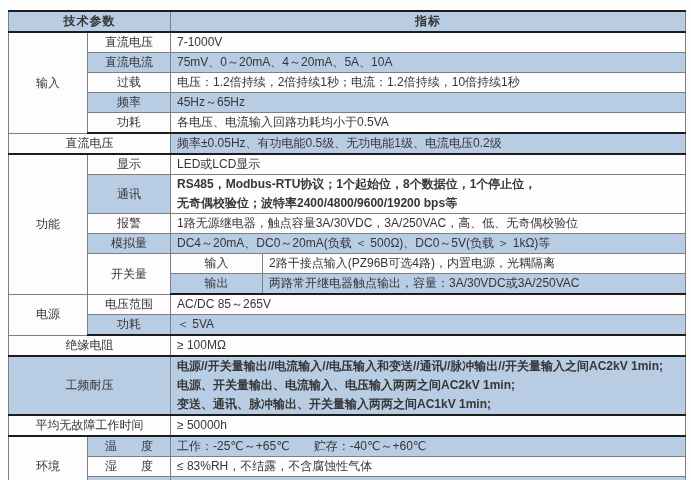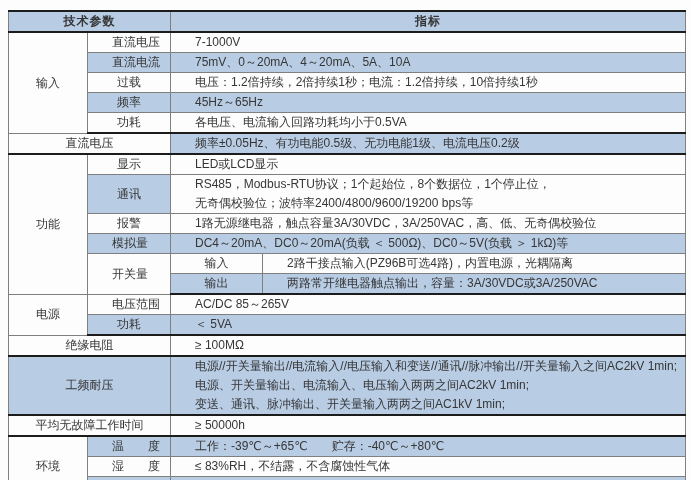--- a/index.html
+++ b/index.html
@@ -20,32 +20,32 @@
     table-layout: fixed;
     border-top: 2px solid #1c1c1c;
     border-bottom: 2px solid #1c1c1c;
     border-left: 1px solid #7f7f7f;
     border-right: 1px solid #7f7f7f;
   }
   table.spec td {
     border: 1px solid #7f7f7f;
     font-size: 12px;
     height: 19px;
-    padding: 0 24px;
+    padding: 0 6px;
     line-height: 1.2;
     vertical-align: middle;
     white-space: nowrap;
     overflow: hidden;
   }
   td.center { text-align: center; padding: 0 2px; }
   td.band { background: #b8cce4; }
   tr.tb > td, td.bb2 { border-bottom: 2px solid #1c1c1c; }
   tr.rh2 > td { height: 38px; }
   tr.rh3 > td { height: 57px; }
-  .mline div { line-height: 19px; }
+  .mline div { line-height: 19px; font-weight: bold; }
   td.hdr { font-weight: bold; letter-spacing: 1px; }
 </style>
 </head>
 <body>
 
 <div class="page">
   <table class="spec">
     <colgroup>
       <col style="width:79px">
       <col style="width:83px">
@@ -141,21 +141,21 @@
     </tr>
 
     <tr class="tb">
       <td colspan="2" class="center">平均无故障工作时间</td>
       <td colspan="2">≥ 50000h</td>
     </tr>
 
     <tr>
       <td rowspan="3" class="center bb2">环境</td>
       <td class="center band">温　　度</td>
-      <td colspan="2" class="band">工作：-39℃～+65℃　　贮存：-40℃～+80℃</td>
+      <td colspan="2" class="band">工作：-25℃～+65℃　　贮存：-40℃～+60℃</td>
     </tr>
     <tr>
       <td class="center">湿　　度</td>
       <td colspan="2">≤ 83%RH，不结露，不含腐蚀性气体</td>
     </tr>
     <tr class="tb">
       <td class="center band">海　　拔</td>
       <td colspan="2" class="band">≤ 2500m</td>
     </tr>
   </tbody>

